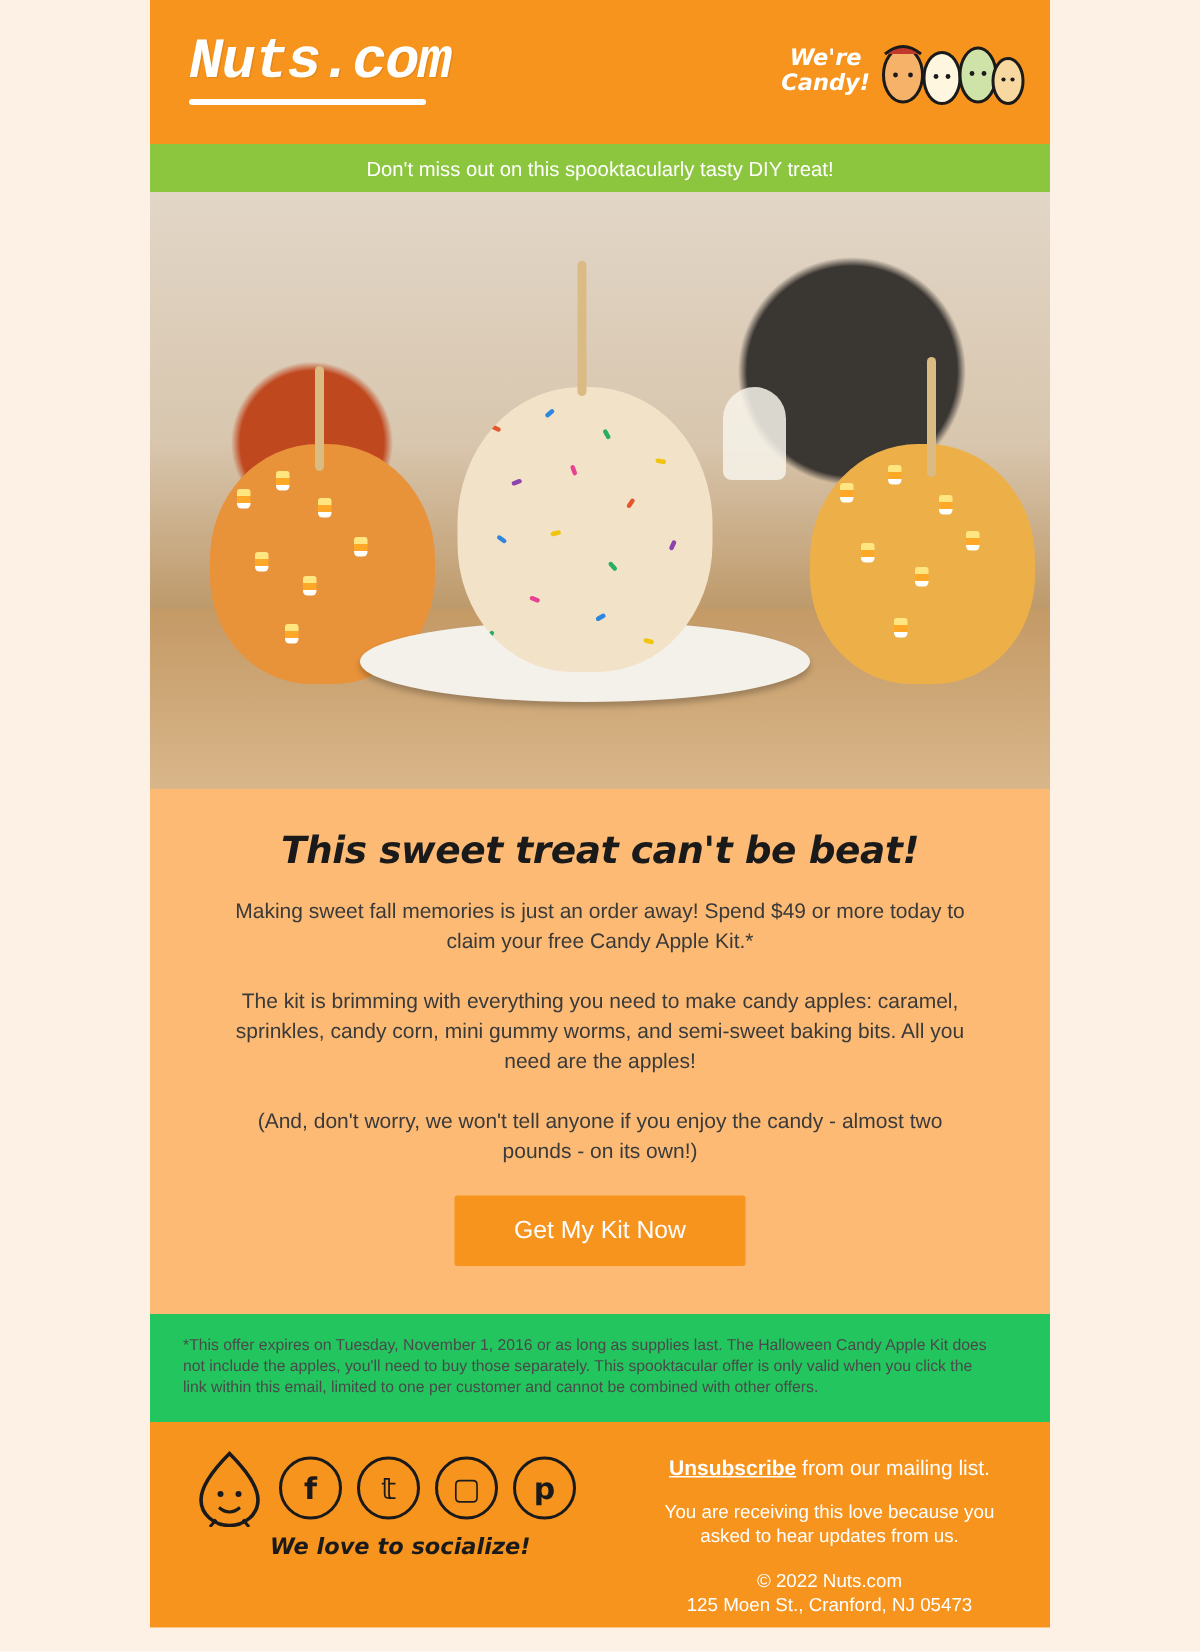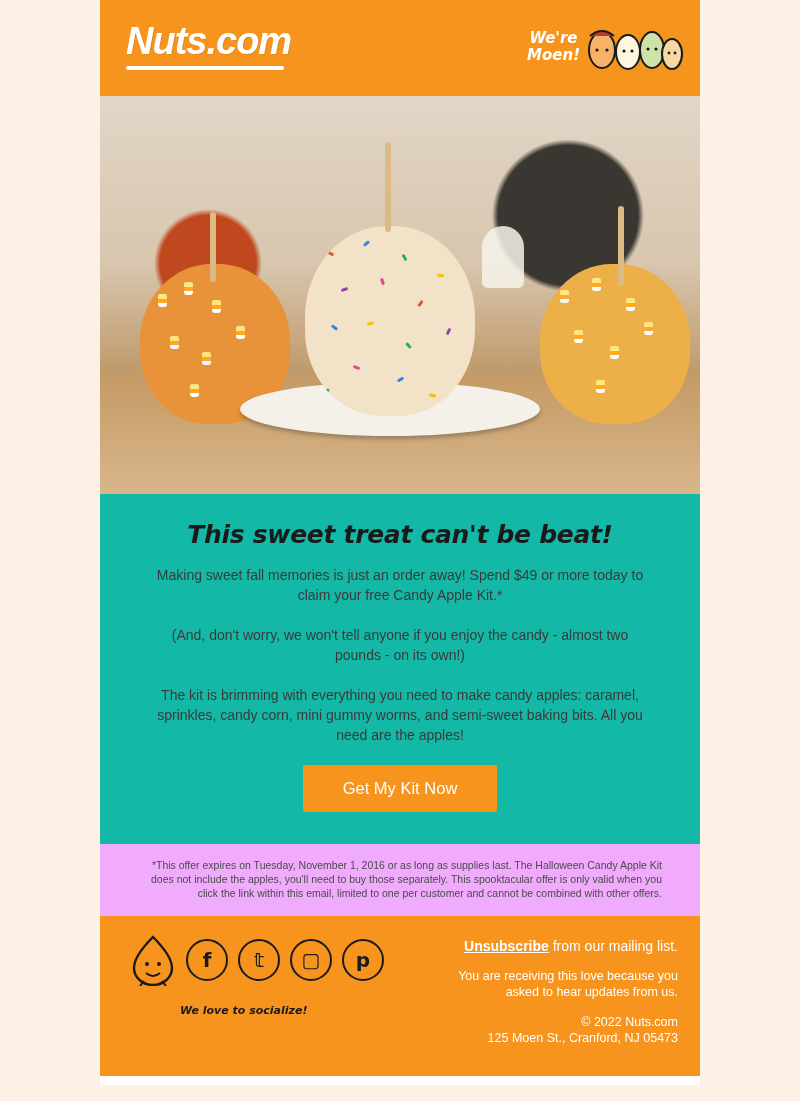--- a/index.html
+++ b/index.html
@@ -32,21 +32,21 @@
   }
   .logo {
     position: absolute;
     left: 26px;
     top: 20px;
     color: #ffffff;
     font-size: 38px;
     font-weight: bold;
     font-style: italic;
     letter-spacing: -1px;
-    font-family: Liberation Sans, sans-serif;
+    font-family: Liberation Mono, monospace;
     text-shadow: 1px 1px 0 rgba(0,0,0,0.08);
   }
   .logo-underline {
     position: absolute;
     left: 26px;
     top: 66px;
     width: 158px;
     height: 4px;
     background: #ffffff;
     border-radius: 2px;
@@ -163,21 +163,21 @@
     height: 62px;
     background: #f7f3ea;
     border-radius: 22px 22px 6px 6px;
     opacity: .85;
   }
 
   
   .body {
     padding: 18px 48px 28px 48px;
     text-align: center;
-    background: #14b8a6;
+    background: #fdba74;
   }
   .headline {
     font-family: "DejaVu Sans", sans-serif;
     font-size: 25px;
     font-weight: bold;
     font-style: italic;
     color: #1a1a1a;
     margin: 8px 0 16px 0;
     letter-spacing: -0.3px;
   }
@@ -198,26 +198,26 @@
     font-size: 16.5px;
     padding: 14px 40px;
     border: none;
     border-radius: 2px;
     cursor: pointer;
     font-family: "Liberation Sans", sans-serif;
   }
 
   
   .disclaimer {
-    background: #f0abfc;
+    background: #22c55e;
     color: #4a4a4a;
     font-size: 10.5px;
     line-height: 14px;
-    text-align: right;
-    padding: 14px 38px 16px 40px;
+    text-align: left;
+    padding: 14px 38px 16px 22px;
   }
 
   
   .footer {
     background: #f7941e;
     padding: 18px 22px 22px 22px;
     display: flex;
     justify-content: space-between;
     min-height: 120px;
   }
@@ -240,30 +240,30 @@
     align-items: center;
     justify-content: center;
     color: #1a1a1a;
     font-size: 20px;
     font-weight: bold;
     font-family: "DejaVu Sans", sans-serif;
     cursor: pointer;
     background: transparent;
   }
   .socialize-text {
-    margin-top: 18px;
+    margin-top: 4px;
     margin-left: 58px;
     font-family: "DejaVu Sans", sans-serif;
-    font-size: 11px;
+    font-size: 15px;
     font-weight: bold;
     font-style: italic;
     color: #1a1a1a;
   }
   .footer-right {
-    text-align: right;
+    text-align: center;
     color: #ffffff;
     font-size: 12.5px;
     line-height: 16px;
     padding-top: 4px;
     width: 250px;
   }
   .unsub-line {
     font-size: 14px;
     margin-bottom: 14px;
     color: #ffffff;
@@ -280,41 +280,44 @@
 </head>
 <body>
 
 <div class="email">
 
   <div class="header">
     <div class="logo">Nuts.com</div>
     <div class="logo-underline"></div>
     <div class="were-nuts">
       <div>We're</div>
-      <div>Moen!</div>
+      <div>Candy!</div>
     </div>
     <svg class="mascots" viewBox="0 0 100 68">
       <g stroke="#1a1a1a" stroke-width="2" fill="none">
         <ellipse cx="18" cy="36" rx="13" ry="18" fill="#f7b26a"></ellipse>
         <path d="M6 22 q12 -10 24 0" fill="#c0392b" stroke="#1a1a1a"></path>
         <circle cx="13" cy="36" r="1.6" fill="#1a1a1a" stroke="none"></circle>
         <circle cx="23" cy="36" r="1.6" fill="#1a1a1a" stroke="none"></circle>
         <ellipse cx="44" cy="38" rx="12" ry="17" fill="#fff6e0"></ellipse>
         <circle cx="40" cy="37" r="1.6" fill="#1a1a1a" stroke="none"></circle>
         <circle cx="48" cy="37" r="1.6" fill="#1a1a1a" stroke="none"></circle>
         <ellipse cx="68" cy="36" rx="12" ry="18" fill="#cfe3a8"></ellipse>
         <circle cx="64" cy="35" r="1.6" fill="#1a1a1a" stroke="none"></circle>
         <circle cx="72" cy="35" r="1.6" fill="#1a1a1a" stroke="none"></circle>
         <ellipse cx="88" cy="40" rx="10" ry="15" fill="#f7d8a0"></ellipse>
         <circle cx="85" cy="39" r="1.4" fill="#1a1a1a" stroke="none"></circle>
         <circle cx="91" cy="39" r="1.4" fill="#1a1a1a" stroke="none"></circle>
       </g>
     </svg>
   </div>
 
+  <div class="tagline-bar">
+    <span>Don't miss out on this spooktacularly tasty DIY treat!</span>
+  </div>
 
   <div class="hero">
     <div class="hero-bg"></div>
     <div class="hero-table"></div>
     <div class="ghost"></div>
 
     <div class="apple-side left">
       <div class="candycorn" style="left:18px;top:30px"></div>
       <div class="candycorn" style="left:44px;top:18px"></div>
       <div class="candycorn" style="left:72px;top:36px"></div>
@@ -353,22 +356,22 @@
       <div class="sprinkle" style="left:92px;top:152px;background:#2e86de;transform:rotate(-30deg)"></div>
       <div class="sprinkle" style="left:124px;top:168px;background:#f1c40f;transform:rotate(15deg)"></div>
       <div class="sprinkle" style="left:18px;top:164px;background:#27ae60;transform:rotate(-45deg)"></div>
     </div>
     <div class="stick" style="left:285px;bottom:262px;height:90px"></div>
   </div>
 
   <div class="body">
     <div class="headline">This sweet treat can't be beat!</div>
     <p class="paragraph">Making sweet fall memories is just an order away! Spend $49 or more today to claim your free Candy Apple Kit.*</p>
+    <p class="paragraph">The kit is brimming with everything you need to make candy apples: caramel, sprinkles, candy corn, mini gummy worms, and semi-sweet baking bits. All you need are the apples!</p>
     <p class="paragraph">(And, don't worry, we won't tell anyone if you enjoy the candy - almost two pounds - on its own!)</p>
-    <p class="paragraph">The kit is brimming with everything you need to make candy apples: caramel, sprinkles, candy corn, mini gummy worms, and semi-sweet baking bits. All you need are the apples!</p>
     <div class="cta-wrap">
       <button class="cta">Get My Kit Now</button>
     </div>
   </div>
 
   <div class="disclaimer">*This offer expires on Tuesday, November 1, 2016 or as long as supplies last. The Halloween Candy Apple Kit does not include the apples, you'll need to buy those separately. This spooktacular offer is only valid when you click the link within this email, limited to one per customer and cannot be combined with other offers.</div>
 
   <div class="footer">
     <div class="footer-left">
       <div class="social-row">

